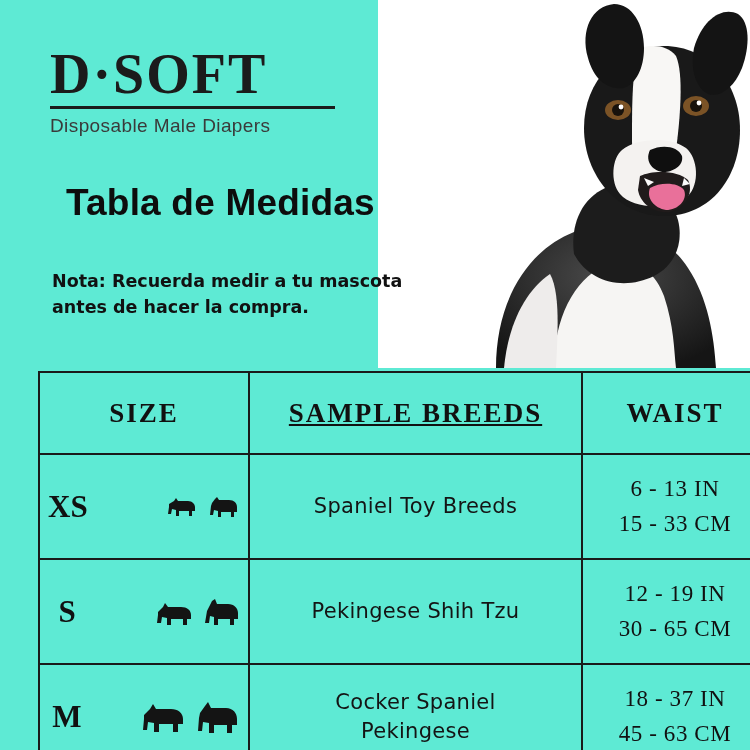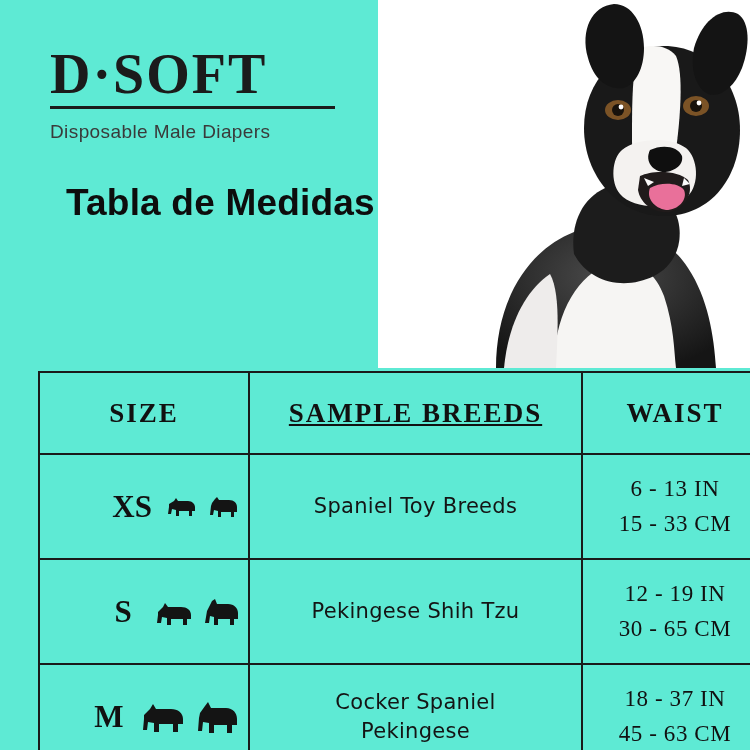--- a/index.html
+++ b/index.html
@@ -56,21 +56,21 @@
     width: 285px;
     height: 3px;
     background: #1b1b1b;
     margin-top: 4px;
   }
   .brand-sub {
     font-family: "Liberation Sans", sans-serif;
     font-size: 19px;
     color: #3a3a3a;
     letter-spacing: 0.4px;
-    margin-top: 12px;
+    margin-top: 6px;
     white-space: nowrap;
   }
 
   
   .title {
     position: absolute;
     left: 66px;
     top: 182px;
     font-family: Liberation Sans, sans-serif;
     font-size: 37px;
@@ -127,22 +127,22 @@
 
   .size-cell {
     font-family: "Liberation Serif", serif;
     font-weight: bold;
     font-size: 31px;
     color: #111111;
   }
   .size-inner {
     display: flex;
     align-items: center;
-    justify-content: flex-end;
-    gap: 14px;
+    justify-content: space-between;
+    gap: 24px;
   }
   .size-letter {
     min-width: 38px;
     text-align: center;
   }
   .dog-icons {
     display: flex;
     align-items: flex-end;
     gap: 10px;
   }
@@ -221,20 +221,21 @@
   </div>
 
   <div class="brand">
     <div class="brand-word">D·SOFT</div>
     <div class="brand-rule"></div>
     <div class="brand-sub">Disposable Male Diapers</div>
   </div>
 
   <div class="title">Tabla de Medidas</div>
 
+  <div class="note">Nota: Recuerda medir a tu mascota antes de hacer la compra.</div>
 
   <table class="size-table">
     <tbody>
       <tr>
         <td class="head-cell col-size">SIZE</td>
         <td class="head-cell col-breeds">SAMPLE BREEDS</td>
         <td class="head-cell col-waist">WAIST</td>
       </tr>
 
       <tr>

